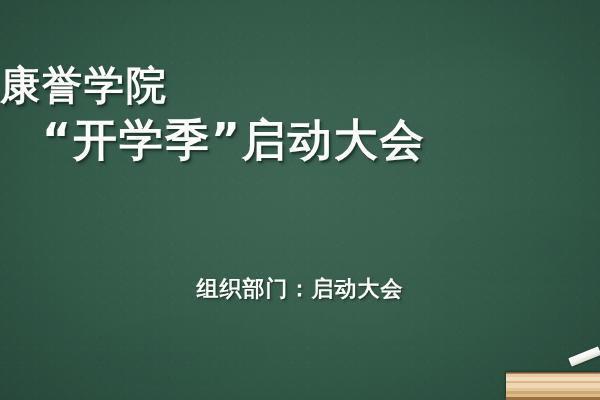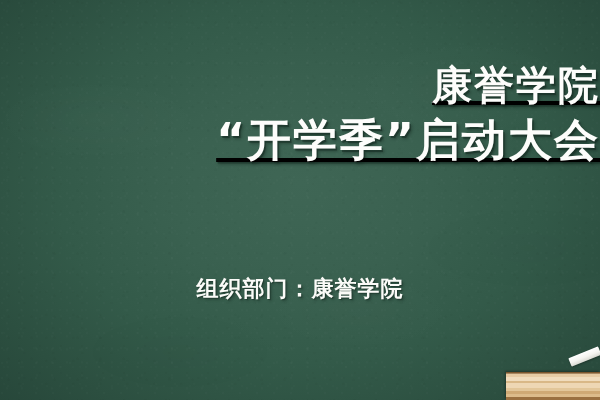--- a/index.html
+++ b/index.html
@@ -76,22 +76,21 @@
     display: flex;
     flex-direction: column;
     align-items: center;
   }
 
   .title-block {
     position: absolute;
     top: 62px;
     left: 0;
     right: 0;
-    text-align: right;
-    text-decoration: underline;
+    text-align: left;
   }
 
   .title-line {
     display: block;
     color: #fdfdfb;
     font-weight: bold;
     letter-spacing: 2px;
     line-height: 1.16;
     text-shadow:
        1.5px 1.5px 0 rgba(22,44,34,.55),
@@ -171,21 +170,21 @@
   <div class="board-smudge"></div>
   <div class="board-noise"></div>
 
   <div class="content">
 
     <div class="title-block">
       <span class="title-line title-line-1">康誉学院</span>
       <span class="title-line title-line-2">“开学季”启动大会</span>
     </div>
 
-    <div class="subtitle">组织部门：康誉学院</div>
+    <div class="subtitle">组织部门：启动大会</div>
 
   </div>
 
   <div class="chalk-ledge">
     <div class="chalk-ledge-edge"></div>
   </div>
   <div class="chalk-stick"></div>
 
 </div>
 

